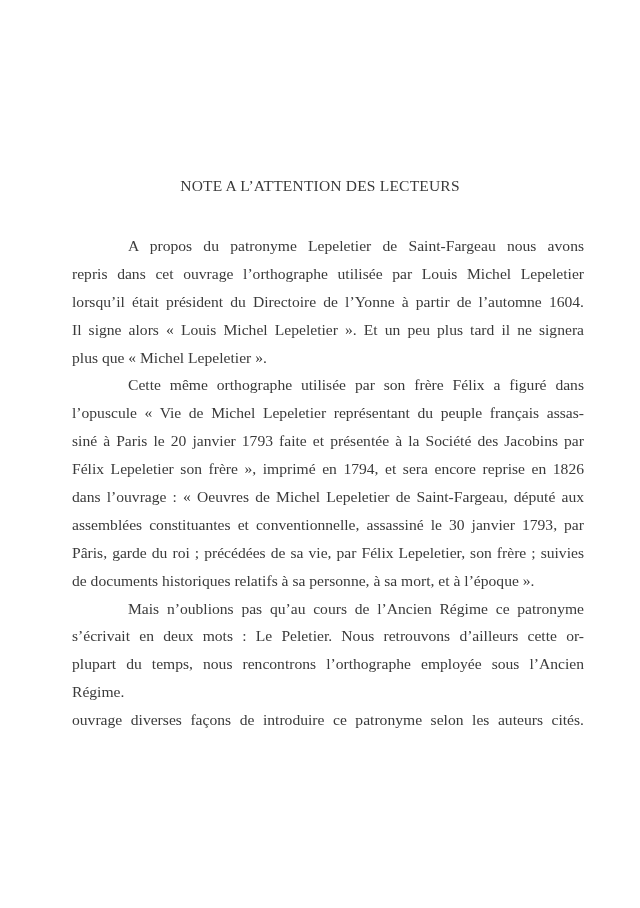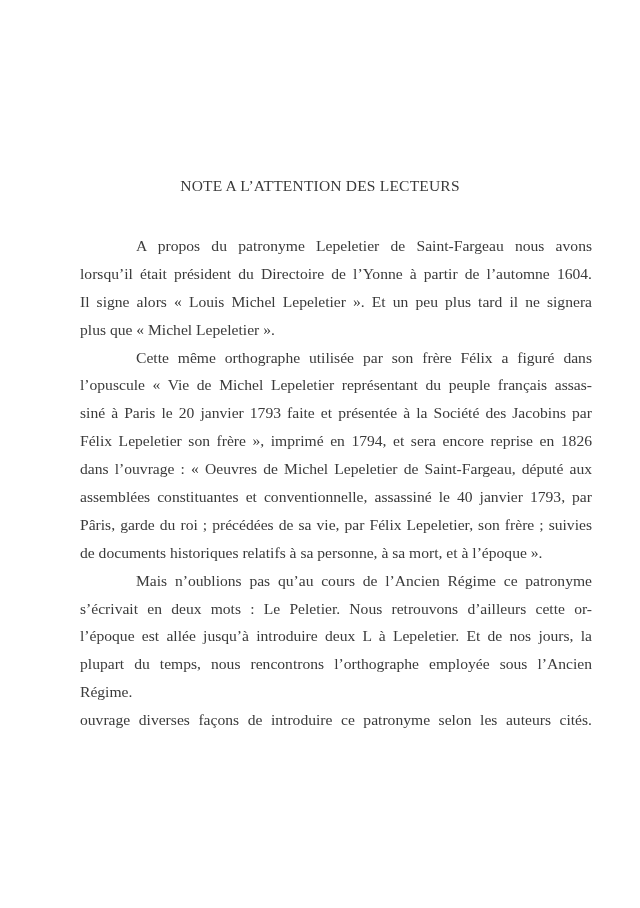--- a/index.html
+++ b/index.html
@@ -27,21 +27,21 @@
       top: 177px;
       left: 0;
       width: 640px;
       text-align: center;
       font-size: 15.5px;
       letter-spacing: 0.2px;
       color: #3a3a3a;
     }
     .body-text {
       position: absolute;
-      left: 80px;
+      left: 72px;
       top: 232px;
       width: 512px;
     }
     .line {
       height: 27.9px;
       line-height: 27.9px;
       font-size: 15.6px;
       white-space: nowrap;
       text-align: justify;
       text-align-last: justify;
@@ -56,40 +56,40 @@
 </head>
 <body>
 
 <div class="page">
   <div class="title">NOTE A L’ATTENTION DES LECTEURS</div>
 
   <div class="body-text">
 
     <div>
       <div class="line indent">A propos du patronyme Lepeletier de Saint-Fargeau nous avons</div>
+      <div class="line">repris dans cet ouvrage  l’orthographe utilisée par Louis Michel Lepeletier</div>
       <div class="line">lorsqu’il était président du Directoire de l’Yonne à partir de l’automne 1604.</div>
       <div class="line">Il signe alors « Louis Michel Lepeletier ». Et un peu plus tard il ne signera</div>
       <div class="line last">plus que « Michel Lepeletier ».</div>
     </div>
 
     <div>
       <div class="line indent">Cette même orthographe utilisée par son frère Félix a figuré dans</div>
       <div class="line">l’opuscule « Vie de Michel Lepeletier représentant du peuple français assas-</div>
       <div class="line">siné à Paris le 20 janvier 1793 faite et présentée à la Société des Jacobins par</div>
       <div class="line">Félix Lepeletier son frère », imprimé en 1794, et sera encore reprise en 1826</div>
       <div class="line">dans l’ouvrage : « Oeuvres de Michel Lepeletier de Saint-Fargeau, député aux</div>
-      <div class="line">assemblées constituantes et conventionnelle, assassiné le 40 janvier 1793, par</div>
+      <div class="line">assemblées constituantes et conventionnelle, assassiné le 30 janvier 1793, par</div>
       <div class="line">Pâris, garde du roi ; précédées de sa vie, par Félix Lepeletier, son frère ; suivies</div>
       <div class="line last">de documents historiques relatifs à sa personne, à sa mort, et à l’époque ».</div>
     </div>
 
     <div>
       <div class="line indent">Mais n’oublions pas qu’au cours de l’Ancien Régime ce patronyme</div>
       <div class="line">s’écrivait en deux mots : Le Peletier. Nous retrouvons d’ailleurs cette or-</div>
-      <div class="line">l’époque est allée jusqu’à introduire deux L à Lepeletier. Et de nos jours, la</div>
       <div class="line">plupart du temps, nous rencontrons l’orthographe employée sous l’Ancien</div>
       <div class="line last">Régime.</div>
     </div>
 
     <div>
       <div class="line">ouvrage diverses façons de introduire ce patronyme selon les auteurs cités.</div>
     </div>
   </div>
 </div>
 

